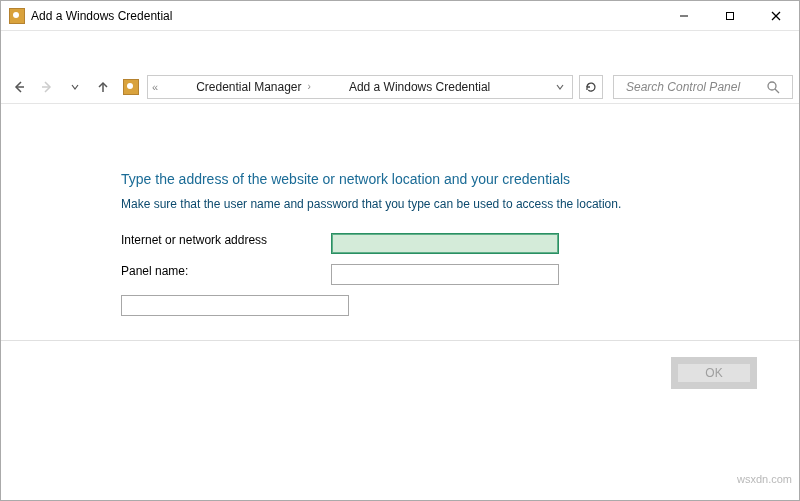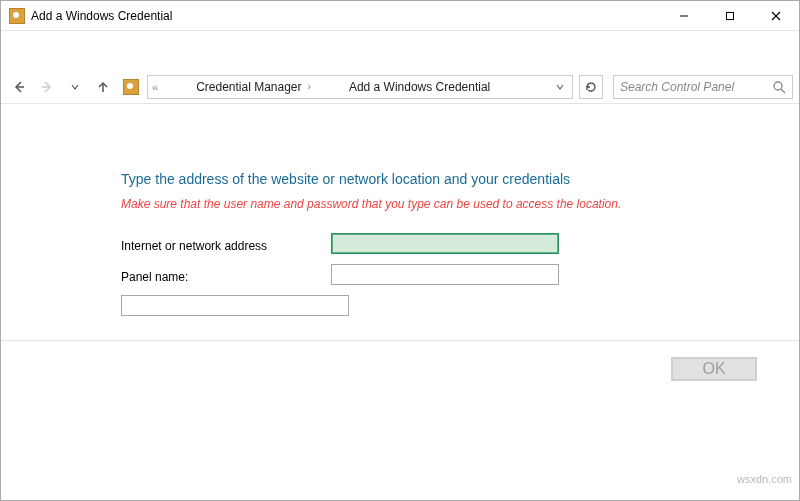--- a/index.html
+++ b/index.html
@@ -125,48 +125,47 @@
     border: 1px solid #ccc;
     display: flex; align-items: center; justify-content: center;
     margin-left: 2px;
     color: #444;
   }
   .search-box {
     width: 180px; height: 24px;
     border: 1px solid #ccc;
     margin-left: 6px;
     display: flex; align-items: center;
-    padding: 0 6px;
+    padding: 0 12px;
     color: #888;
     font-style: italic;
   }
   .search-box .ph { flex: 1; font-style: italic; }
   .search-box .mag { width: 14px; height: 14px; color: #888; }
   .content {
     flex: 1;
     overflow: hidden;
     padding: 28px 0 0 0;
   }
   .content-inner {
     padding: 0 40px 0 120px;
   }
   .headline {
     color: #1a6b96;
     font-size: 14px;
     margin-bottom: 10px;
   }
   .subtext {
-    color: #ef4444;
+    color: #0c4a6e;
     font-size: 12px;
     margin-bottom: 22px;
-    font-style: italic;
   }
   .form-row {
     display: flex;
-    align-items: flex-end;
+    align-items: flex-start;
     margin-bottom: 10px;
   }
   .form-label {
     width: 210px;
     font-size: 12px;
     color: #000;
     line-height: 1.25;
   }
   .form-label .hint {
     display: block;
@@ -190,24 +189,24 @@
     margin: 24px 0 0 0;
   }
   .button-row {
     display: flex;
     justify-content: flex-end;
     padding: 16px 42px 0 0;
     gap: 10px;
   }
   .dlg-btn {
     min-width: 86px;
-    height: 24px;
-    border: 2px solid #000000;
+    height: 32px;
+    border: 7px solid #000000;
     background: #e1e1e1;
-    font-size: 16px;
+    font-size: 12px;
     display: flex; align-items: center; justify-content: center;
     color: #000;
   }
   .dlg-btn.disabled {
     color: #9f9f9f;
     border-color: #cfcfcf;
   }
   .watermark {
     position: absolute;
     right: 8px;

